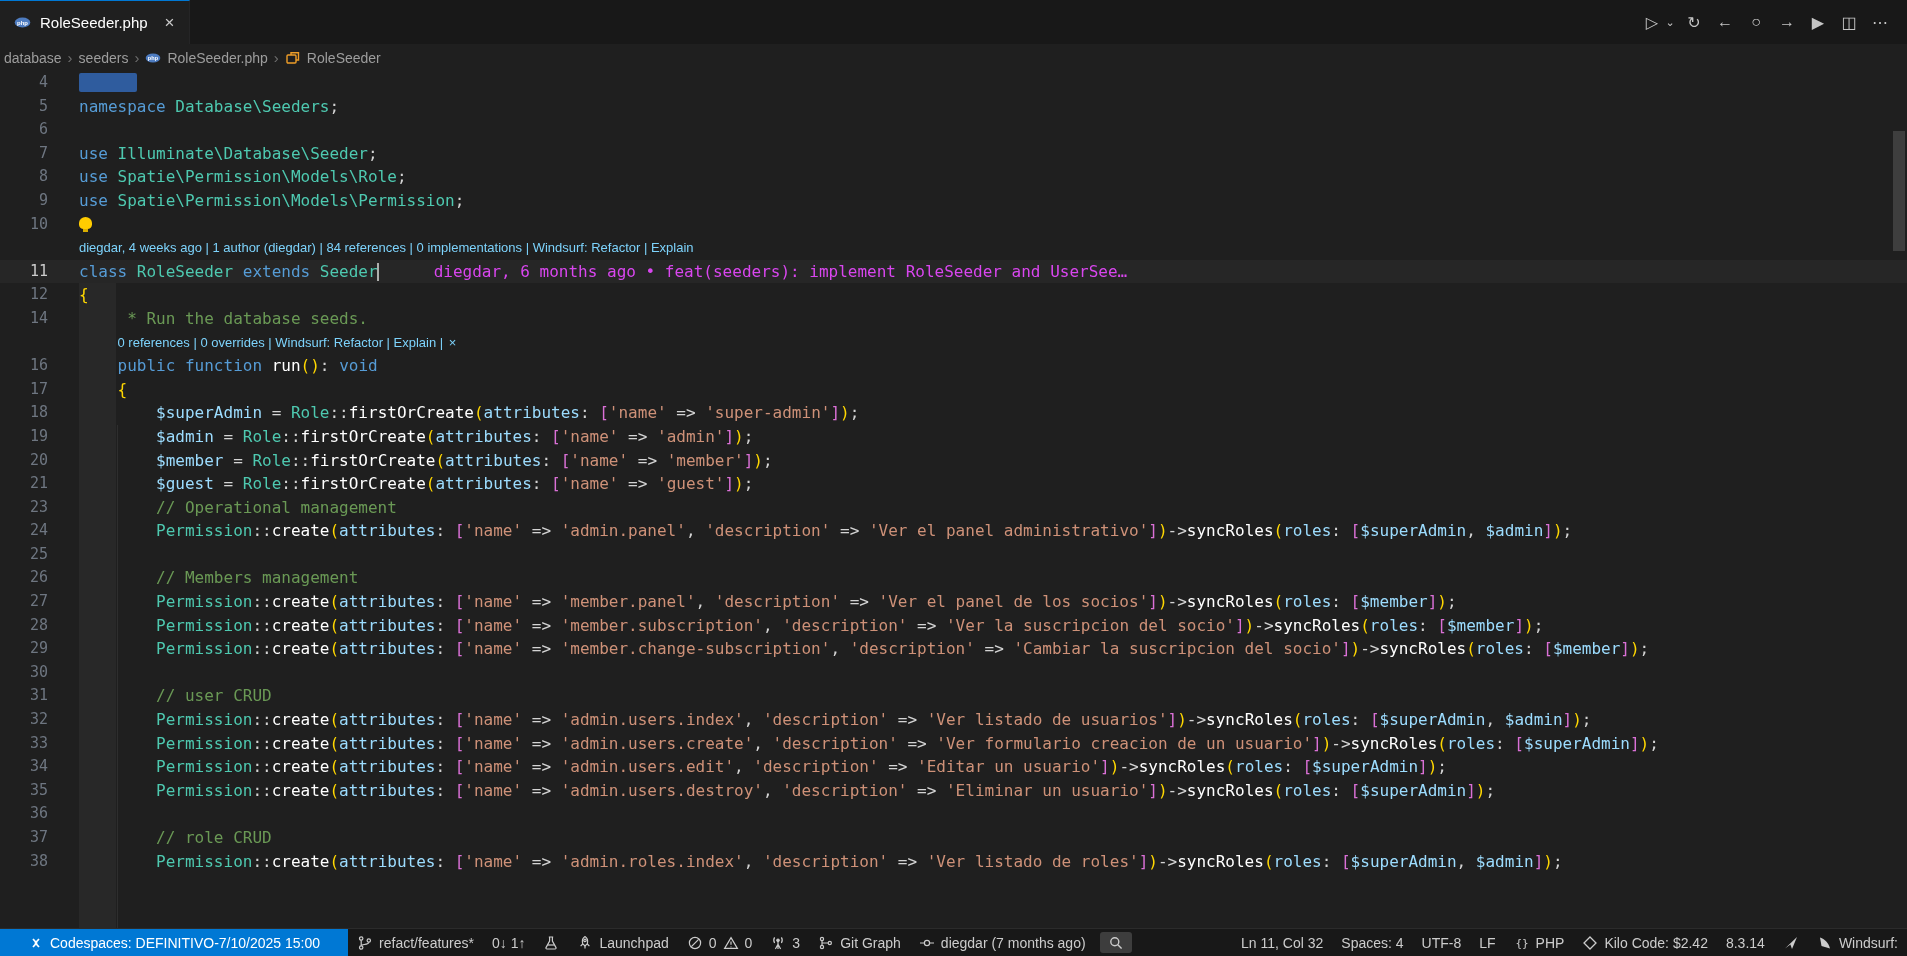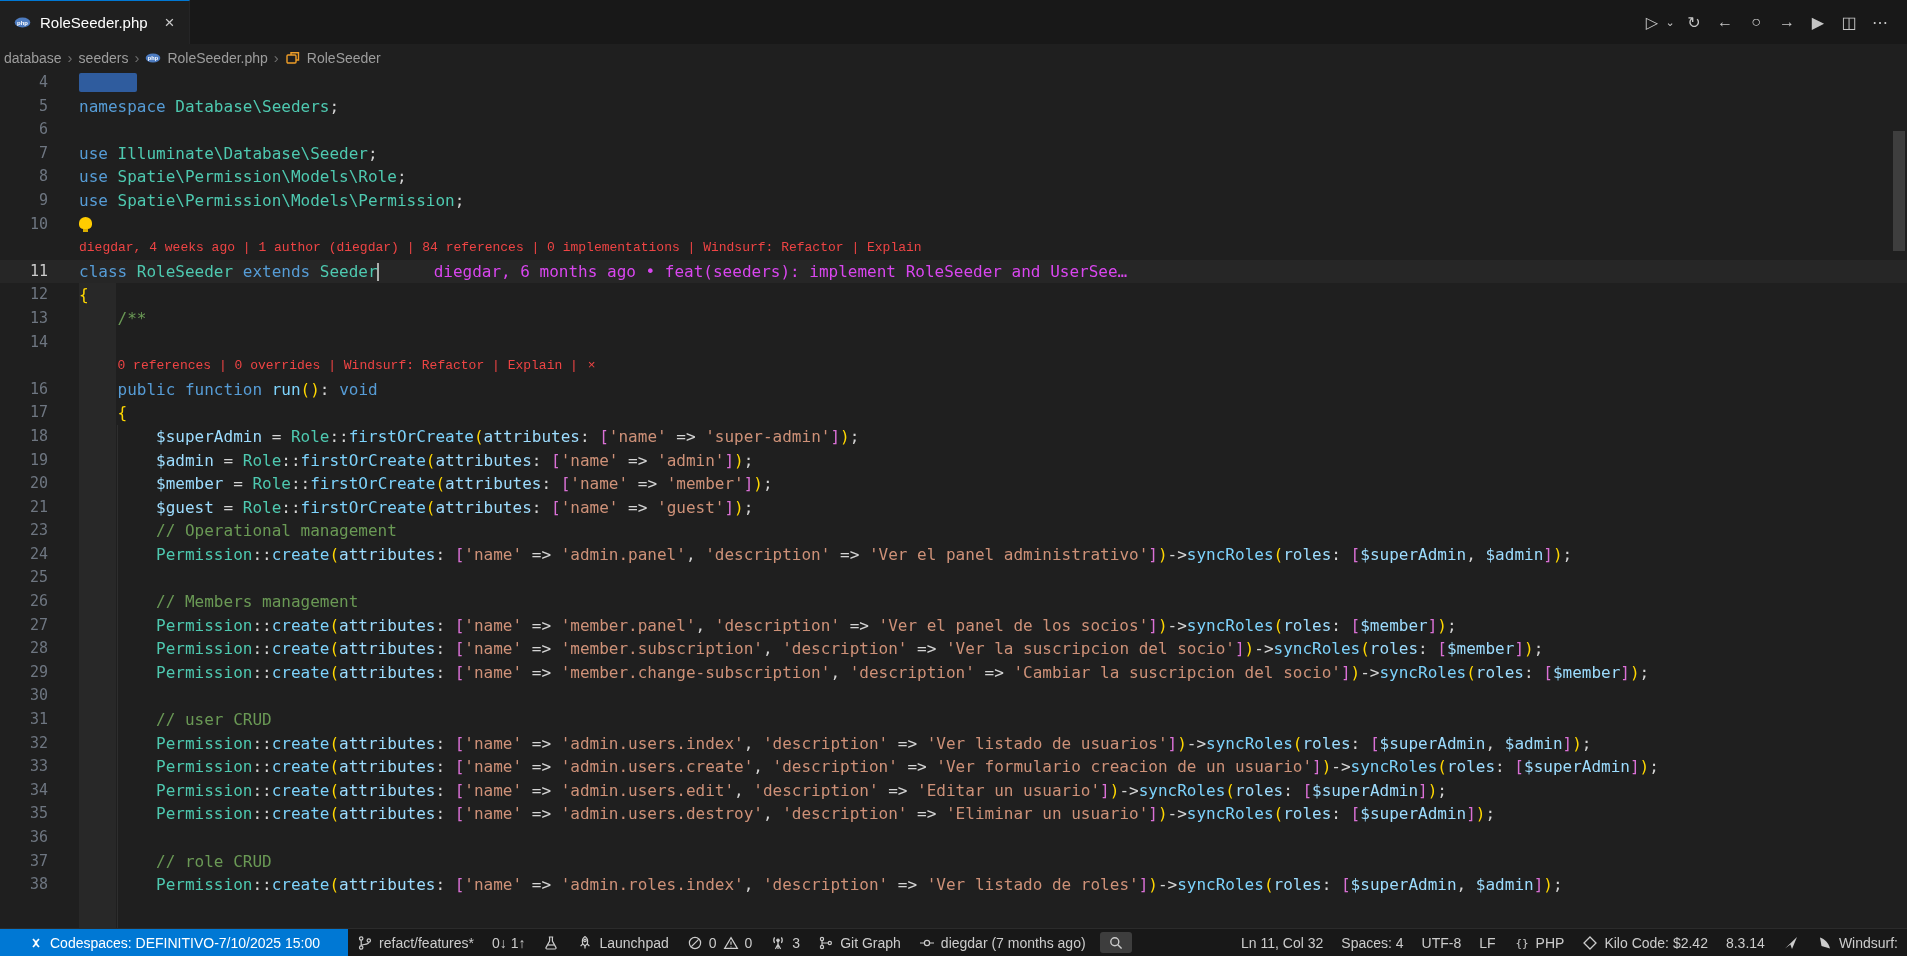--- a/index.html
+++ b/index.html
@@ -23,26 +23,26 @@
   
   .editor{flex:1;position:relative;overflow:hidden;background:#1f1f1f}
   .indent-band{position:absolute;left:79px;top:212px;bottom:0;width:37px;background:rgba(255,255,255,0.045)}
   .indent-guide{position:absolute;left:117px;top:354px;bottom:0;width:1px;background:#2e2e2e}
   #code-rows{position:absolute;left:0;right:0;top:0}
   .row{display:flex;height:23.6px;line-height:23.6px;font-family:"DejaVu Sans Mono","Liberation Mono",monospace;font-size:16px;white-space:pre}
   .row.current{background:rgba(255,255,255,0.03)}
   .gutter{width:48px;text-align:right;color:#6e7681;flex:none;font-size:15px;cursor:pointer}
   .gutter.active{color:#cccccc}
   .code{padding-left:31px;color:#d4d4d4}
-  .tok.k{color:#569cd6}.tok.t{color:#4ec9b0}.tok.f{color:#7dd3fc}.tok.v{color:#9cdcfe}
+  .tok.k{color:#569cd6}.tok.t{color:#4ec9b0}.tok.f{color:#ffffff}.tok.v{color:#9cdcfe}
   .tok.s{color:#ce9178}.tok.c{color:#6a9955}.tok.o{color:#d4d4d4}.tok.b1{color:#ffd700}.tok.b2{color:#da70d6}
   .frag{background:#2f5c9e;border-radius:2px}
   .bulb{display:inline-block;width:13px;height:12px;border-radius:50% 50% 35% 35%;background:#ffcc00;vertical-align:middle;margin-top:-4px;position:relative}
   .bulb::after{content:"";position:absolute;left:4px;bottom:-3px;width:5px;height:3px;background:#d9ad00}
-  .lens{font-family:Liberation Mono, monospace;font-size:13px;color:#ef4444}
+  .lens{font-family:Liberation Sans, sans-serif;font-size:13px;color:#7dd3fc}
   .lens-link{cursor:pointer}
   .lens-close{cursor:pointer;margin-left:2px}
   .ghost{color:#d946ef;margin-left:56px}
   .cursor{display:inline-block;width:2px;height:18px;background:#aeafad;vertical-align:text-bottom;margin:0 -1px}
   .scroll-thumb{position:absolute;right:2px;top:60px;width:12px;height:120px;background:rgba(121,121,121,0.35);cursor:pointer}
 
   
   .status-bar{height:28px;background:#181818;border-top:1px solid #2b2b2b;display:flex;justify-content:space-between;color:#cccccc;font-size:14px;flex:none;overflow:hidden}
   .sb-left,.sb-right{display:flex;align-items:stretch}
   .sb-item{display:flex;align-items:center;gap:6px;padding:0 9px;cursor:pointer;white-space:nowrap}
@@ -117,22 +117,21 @@
         <div class="row"><div class="gutter">4</div><div class="code"><span class="frag">      </span></div></div>
         <div class="row"><div class="gutter">5</div><div class="code"><span class="tok k">namespace </span><span class="tok t">Database\Seeders</span><span class="tok o">;</span></div></div>
         <div class="row"><div class="gutter">6</div><div class="code"></div></div>
         <div class="row"><div class="gutter">7</div><div class="code"><span class="tok k">use </span><span class="tok t">Illuminate\Database\Seeder</span><span class="tok o">;</span></div></div>
         <div class="row"><div class="gutter">8</div><div class="code"><span class="tok k">use </span><span class="tok t">Spatie\Permission\Models\Role</span><span class="tok o">;</span></div></div>
         <div class="row"><div class="gutter">9</div><div class="code"><span class="tok k">use </span><span class="tok t">Spatie\Permission\Models\Permission</span><span class="tok o">;</span></div></div>
         <div class="row"><div class="gutter">10</div><div class="code"><span class="bulb"></span></div></div>
         <div class="row"><div class="gutter"></div><div class="code lens" style="padding-left: 31px;"><span class="lens-link">diegdar, 4 weeks ago</span><span class="lens-sep"> | </span><span class="lens-link">1 author (diegdar)</span><span class="lens-sep"> | </span><span class="lens-link">84 references</span><span class="lens-sep"> | </span><span class="lens-link">0 implementations</span><span class="lens-sep"> | </span><span class="lens-link">Windsurf: Refactor</span><span class="lens-sep"> | </span><span class="lens-link">Explain</span></div></div>
         <div class="row current"><div class="gutter active">11</div><div class="code"><span class="tok k">class </span><span class="tok t">RoleSeeder </span><span class="tok k">extends </span><span class="tok t">Seeder</span><span class="cursor"></span><span class="ghost">diegdar, 6 months ago • feat(seeders): implement RoleSeeder and UserSee…</span></div></div>
         <div class="row"><div class="gutter">12</div><div class="code"><span class="tok b1">{</span></div></div>
-        <div class="row"><div class="gutter">13</div><div class="code"><span class="tok o">    </span><span class="tok c">/**</span></div></div>
-        <div class="row"><div class="gutter">14</div></div>
+        <div class="row"><div class="gutter">14</div><div class="code"><span class="tok c">     * Run the database seeds.</span></div></div>
         <div class="row"><div class="gutter"></div><div class="code lens" style="padding-left: 69.52px;"><span class="lens-link">0 references</span><span class="lens-sep"> | </span><span class="lens-link">0 overrides</span><span class="lens-sep"> | </span><span class="lens-link">Windsurf: Refactor</span><span class="lens-sep"> | </span><span class="lens-link">Explain</span><span class="lens-sep"> | </span><span class="lens-close">×</span></div></div>
         <div class="row"><div class="gutter">16</div><div class="code"><span class="tok o">    </span><span class="tok k">public </span><span class="tok k">function </span><span class="tok f">run</span><span class="tok b1">(</span><span class="tok b1">)</span><span class="tok o">: </span><span class="tok k">void</span></div></div>
         <div class="row"><div class="gutter">17</div><div class="code"><span class="tok o">    </span><span class="tok b1">{</span></div></div>
         <div class="row"><div class="gutter">18</div><div class="code"><span class="tok o">        </span><span class="tok v">$superAdmin</span><span class="tok o"> = </span><span class="tok t">Role</span><span class="tok o">::</span><span class="tok f">firstOrCreate</span><span class="tok b1">(</span><span class="tok v">attributes</span><span class="tok o">: </span><span class="tok b2">[</span><span class="tok s">'name'</span><span class="tok o"> =&gt; </span><span class="tok s">'super-admin'</span><span class="tok b2">]</span><span class="tok b1">)</span><span class="tok o">;</span></div></div>
         <div class="row"><div class="gutter">19</div><div class="code"><span class="tok o">        </span><span class="tok v">$admin</span><span class="tok o"> = </span><span class="tok t">Role</span><span class="tok o">::</span><span class="tok f">firstOrCreate</span><span class="tok b1">(</span><span class="tok v">attributes</span><span class="tok o">: </span><span class="tok b2">[</span><span class="tok s">'name'</span><span class="tok o"> =&gt; </span><span class="tok s">'admin'</span><span class="tok b2">]</span><span class="tok b1">)</span><span class="tok o">;</span></div></div>
         <div class="row"><div class="gutter">20</div><div class="code"><span class="tok o">        </span><span class="tok v">$member</span><span class="tok o"> = </span><span class="tok t">Role</span><span class="tok o">::</span><span class="tok f">firstOrCreate</span><span class="tok b1">(</span><span class="tok v">attributes</span><span class="tok o">: </span><span class="tok b2">[</span><span class="tok s">'name'</span><span class="tok o"> =&gt; </span><span class="tok s">'member'</span><span class="tok b2">]</span><span class="tok b1">)</span><span class="tok o">;</span></div></div>
         <div class="row"><div class="gutter">21</div><div class="code"><span class="tok o">        </span><span class="tok v">$guest</span><span class="tok o"> = </span><span class="tok t">Role</span><span class="tok o">::</span><span class="tok f">firstOrCreate</span><span class="tok b1">(</span><span class="tok v">attributes</span><span class="tok o">: </span><span class="tok b2">[</span><span class="tok s">'name'</span><span class="tok o"> =&gt; </span><span class="tok s">'guest'</span><span class="tok b2">]</span><span class="tok b1">)</span><span class="tok o">;</span></div></div>
         <div class="row"><div class="gutter">23</div><div class="code"><span class="tok o">        </span><span class="tok c">// Operational management</span></div></div>
         <div class="row"><div class="gutter">24</div><div class="code"><span class="tok o">        </span><span class="tok t">Permission</span><span class="tok o">::</span><span class="tok f">create</span><span class="tok b1">(</span><span class="tok v">attributes</span><span class="tok o">: </span><span class="tok b2">[</span><span class="tok s">'name'</span><span class="tok o"> =&gt; </span><span class="tok s">'admin.panel'</span><span class="tok o">, </span><span class="tok s">'description'</span><span class="tok o"> =&gt; </span><span class="tok s">'Ver el panel administrativo'</span><span class="tok b2">]</span><span class="tok b1">)</span><span class="tok o">-&gt;</span><span class="tok f">syncRoles</span><span class="tok b1">(</span><span class="tok v">roles</span><span class="tok o">: </span><span class="tok b2">[</span><span class="tok v">$superAdmin</span><span class="tok o">, </span><span class="tok v">$admin</span><span class="tok b2">]</span><span class="tok b1">)</span><span class="tok o">;</span></div></div>
         <div class="row"><div class="gutter">25</div><div class="code"></div></div>

